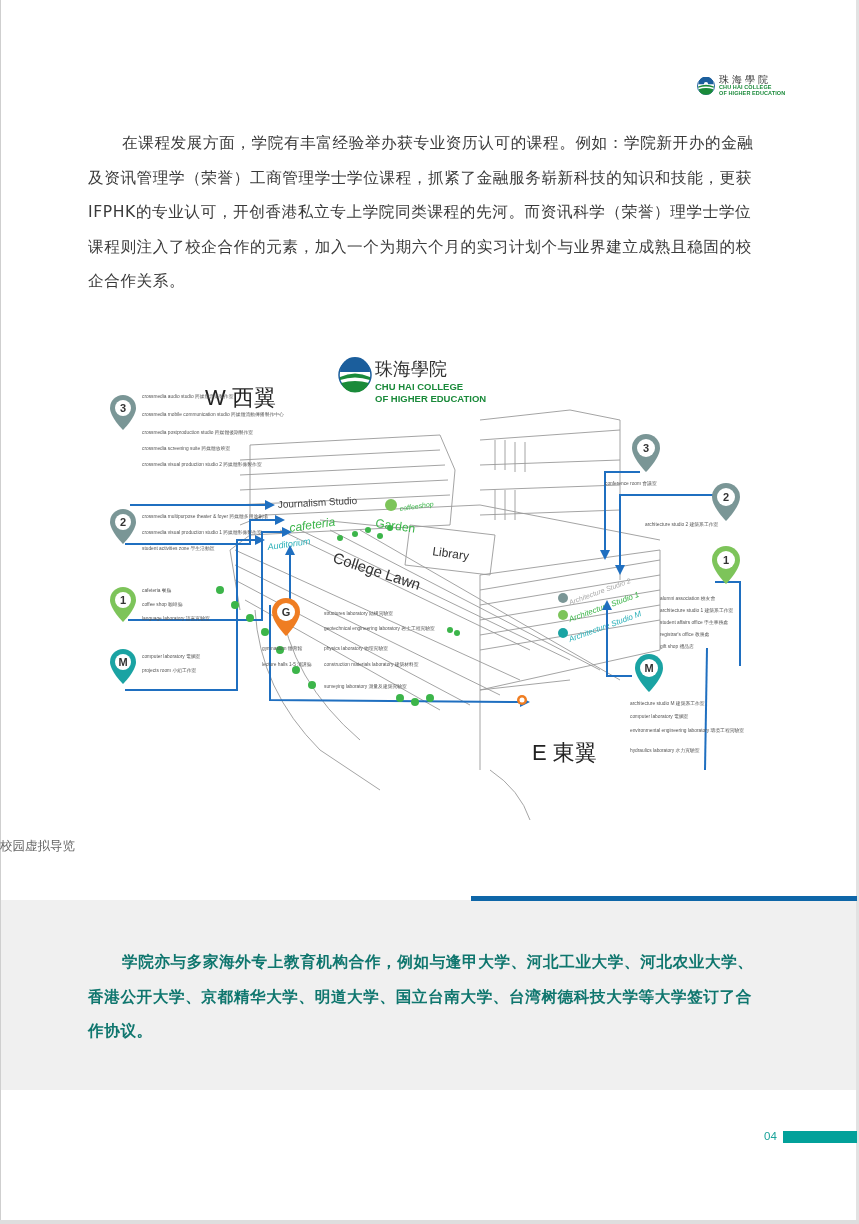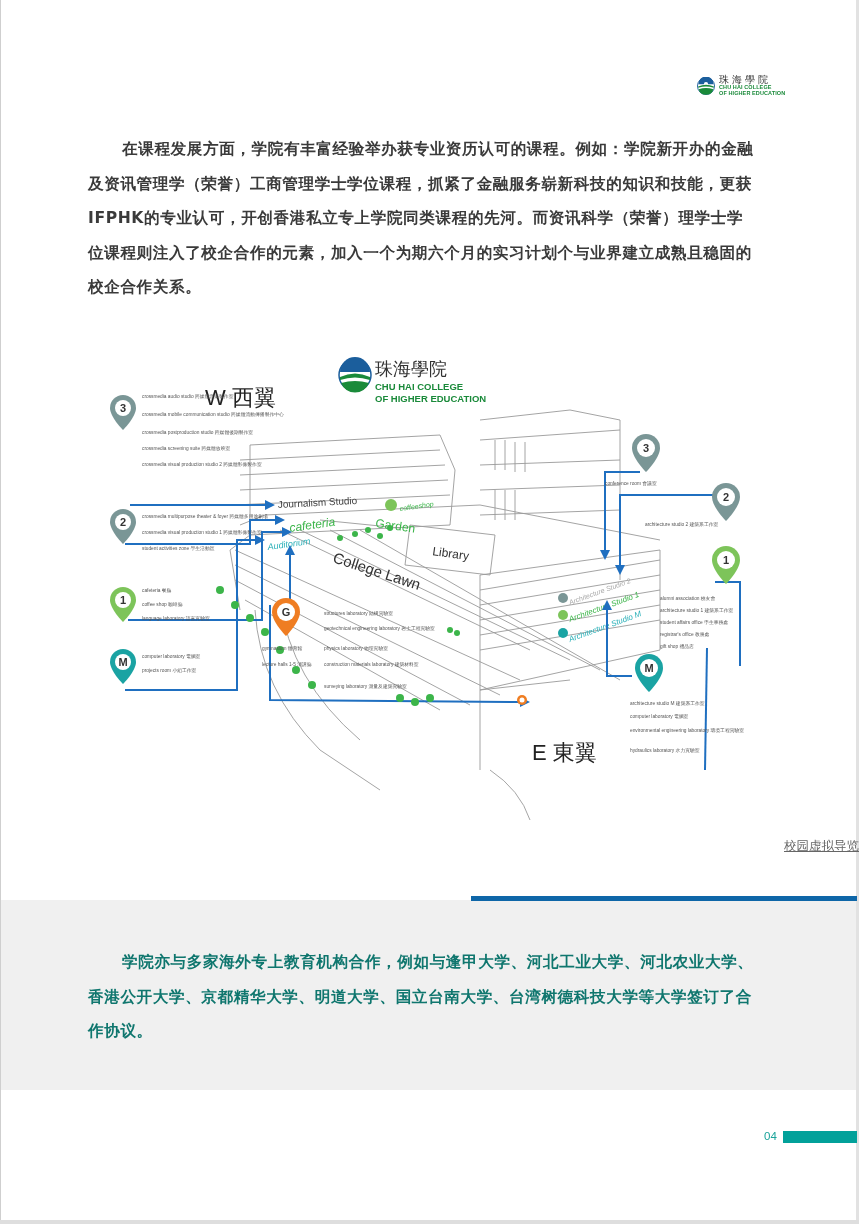--- a/index.html
+++ b/index.html
@@ -10,25 +10,25 @@
   .page-edge-bottom { position: absolute; left: 0; bottom: 0; width: 859px; height: 4px; background: #dedede; }
 
   .logo { position: absolute; left: 697px; top: 75px; display: flex; align-items: center; gap: 4px; }
   .logo-emblem { width: 18px; height: 18px; }
   .logo-text { display: flex; flex-direction: column; line-height: 1; }
   .logo-cn { font-family: "DejaVu Serif", serif; font-size: 10px; color: #333; letter-spacing: 3px; }
   .logo-en { font-family: "Liberation Sans", sans-serif; font-size: 5.5px; font-weight: bold; color: #1a8a3a; letter-spacing: 0.1px; }
 
   .para { position: absolute; left: 88px; width: 670px; font-size: 15.6px; line-height: 34.5px; color: #3a3a3a; letter-spacing: 0.6px; }
   .para .indent { display: inline-block; width: 34px; }
-  .para-1 { top: 132px; font-weight: bold; }
+  .para-1 { top: 126px; }
   .para-2 { top: 945px; font-weight: bold; color: #0f766e; }
 
   .map { position: absolute; left: 100px; top: 350px; width: 660px; height: 470px; }
-  .caption { position: absolute; left: 0; top: 838px; width: 859px; text-align: right; font-size: 12.5px; color: #666; text-decoration: underline; }
+  .caption { position: absolute; left: 0; top: 838px; width: 859px; text-align: left; font-size: 12.5px; color: #666; }
 
   .blue-rule { position: absolute; left: 471px; top: 896px; width: 386px; height: 5px; background: #0e66a8; }
   .grey-band { position: absolute; left: 1px; top: 900px; width: 855px; height: 190px; background: #f0f0f0; }
 
   .page-num { position: absolute; left: 764px; top: 1130px; font-family: "Liberation Sans", sans-serif; font-size: 11.5px; color: #1aa39a; text-align: center; }
   .teal-bar { position: absolute; left: 783px; top: 1131px; width: 74px; height: 12px; background: #02a19a; }
 
   .map svg text { font-family: "Liberation Sans", sans-serif; }
 </style>
 </head>

